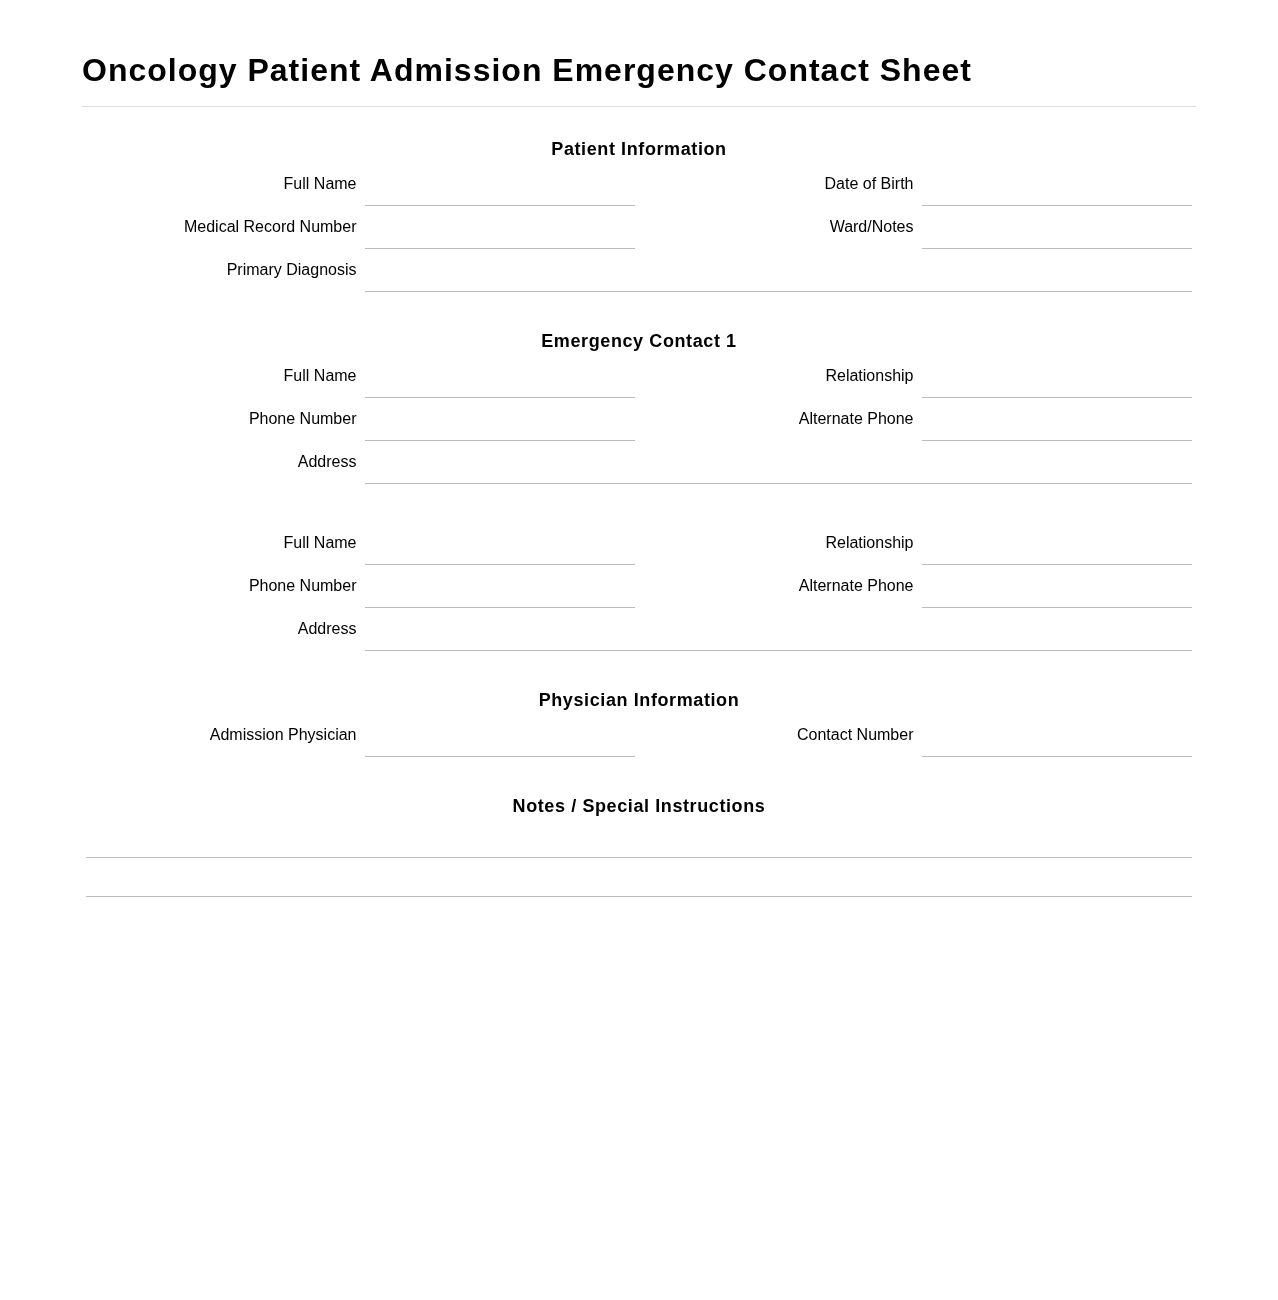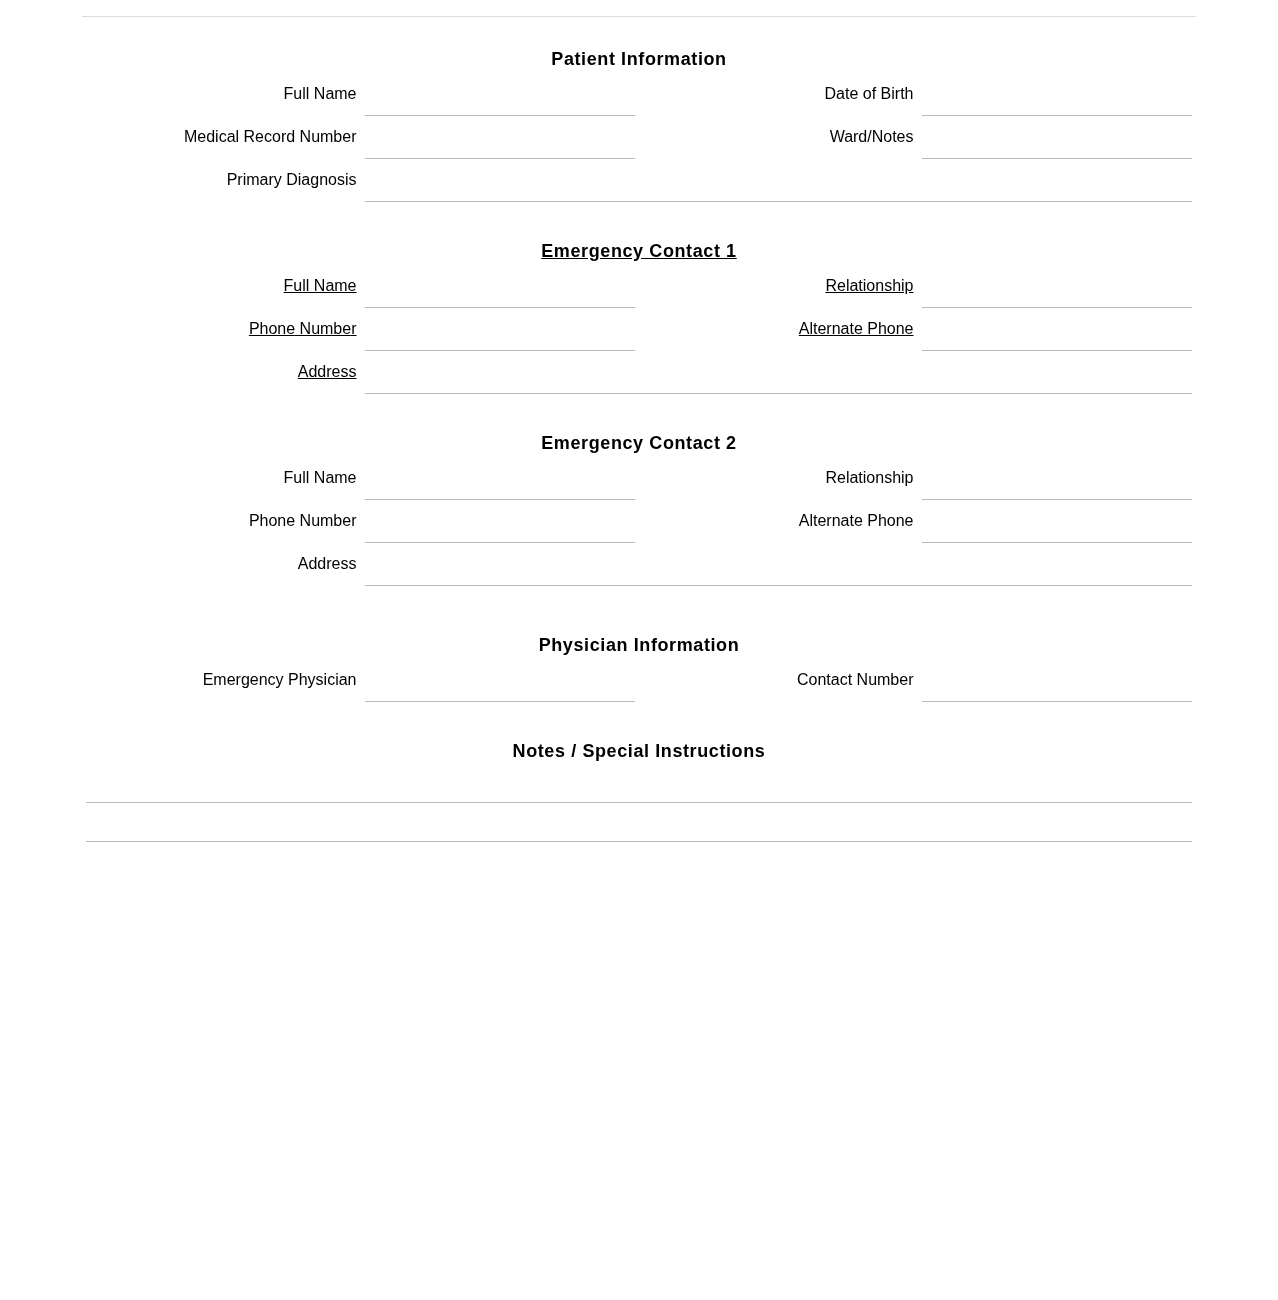--- a/index.html
+++ b/index.html
@@ -12,20 +12,21 @@
   td { padding: 0 4px; height: 43px; vertical-align: top; text-align: right; }
   td.label { font-size: 16px; line-height: 18px; padding-top: 12px; box-sizing: border-box; }
   td.field { padding-top: 0; box-sizing: border-box; }
   .line { height: 42px; border-bottom: 1px solid #bbbbbb; width: 100%; }
   .notes-line { margin-left: 4px; width: 1106px; height: 38px; border-bottom: 1px solid #bbbbbb; }
 </style>
 </head>
 <body>
 
 <div class="page">
+  <h1>Oncology Patient Admission Emergency Contact Sheet</h1>
   <div class="divider"></div>
 
   <div style="margin-top:31px;">
     <h2 class="section-title">Patient Information</h2>
     <table style="margin-top:3px;">
       <tbody>
           <tr>
         <td class="label">Full Name</td>
         <td class="field">
               <div class="line"></div>
@@ -48,21 +49,21 @@
       <tr>
         <td class="label">Primary Diagnosis</td>
         <td class="field" colspan="3">
               <div class="line"></div>
             </td>
       </tr>
     </tbody>
       </table>
   </div>
 
-  <div style="margin-top:38px;text-decoration:underline;">
+  <div style="margin-top:38px;">
     <h2 class="section-title">Emergency Contact 1</h2>
     <table style="margin-top:3px;">
       <tbody>
           <tr>
         <td class="label">Full Name</td>
         <td class="field">
               <div class="line"></div>
             </td>
         <td class="label">Relationship</td>
         <td class="field">
@@ -83,21 +84,20 @@
         <td class="label">Address</td>
         <td class="field" colspan="3">
               <div class="line"></div>
             </td>
       </tr>
     </tbody>
       </table>
   </div>
 
   <div style="margin-top:38px;">
-    <h2 class="section-title">Emergency Contact 2</h2>
     <table style="margin-top:3px;">
       <tbody>
           <tr>
         <td class="label">Full Name</td>
         <td class="field">
               <div class="line"></div>
             </td>
         <td class="label">Relationship</td>
         <td class="field">
               <div class="line"></div>
@@ -116,26 +116,26 @@
       <tr>
         <td class="label">Address</td>
         <td class="field" colspan="3">
               <div class="line"></div>
             </td>
       </tr>
     </tbody>
       </table>
   </div>
 
-  <div style="margin-top:48px;">
+  <div style="margin-top:38px;">
     <h2 class="section-title">Physician Information</h2>
     <table style="margin-top:3px;">
       <tbody>
           <tr>
-        <td class="label">Emergency Physician</td>
+        <td class="label">Admission Physician</td>
         <td class="field">
               <div class="line"></div>
             </td>
         <td class="label">Contact Number</td>
         <td class="field">
               <div class="line"></div>
             </td>
       </tr>
     </tbody>
       </table>

